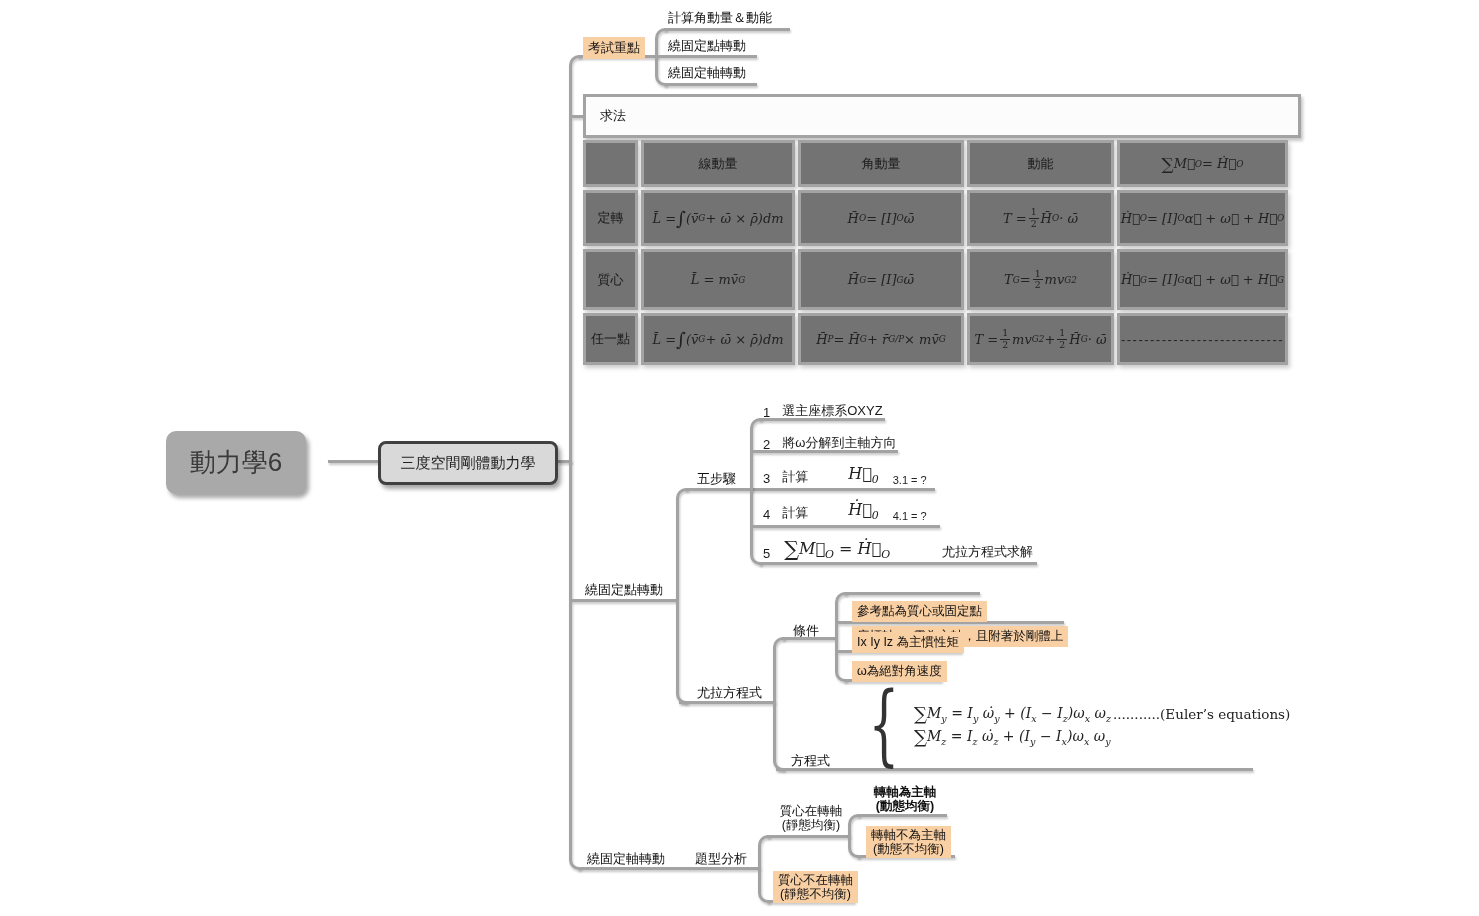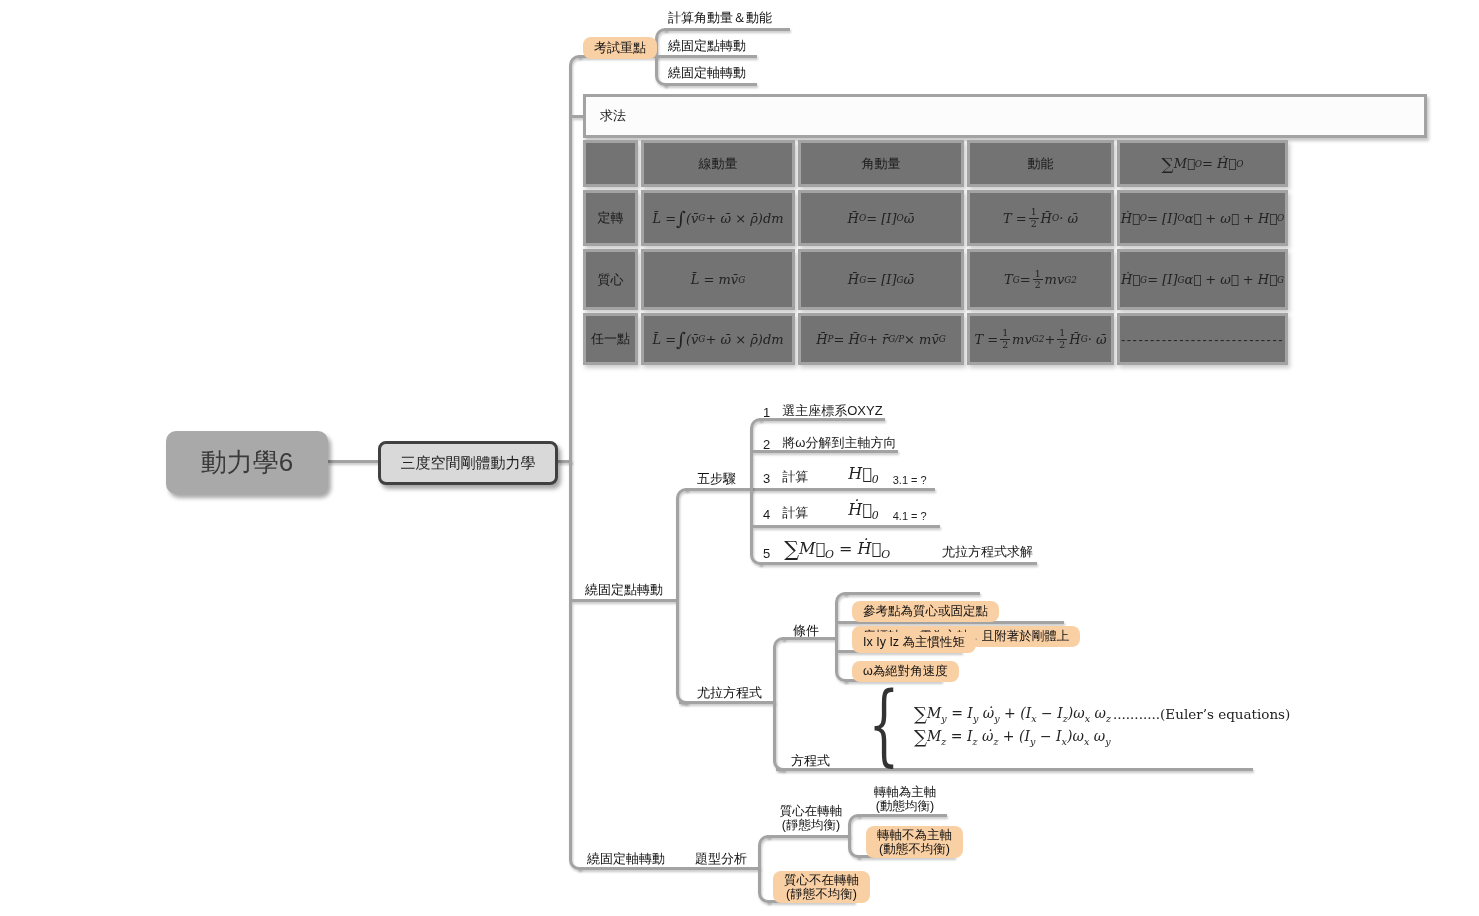--- a/index.html
+++ b/index.html
@@ -6,33 +6,33 @@
   body{font-family:"Liberation Sans","DejaVu Sans",sans-serif;color:#1a1a1a;}
   #canvas{position:relative;width:1479px;height:916px;background:#fff;overflow:hidden;}
 
   
   .hl{position:absolute;height:3px;background:#a3a3a3;filter:drop-shadow(1px 2px 1px rgba(0,0,0,0.22));}
   .bracket{position:absolute;border-left:3px solid #a3a3a3;border-top:3px solid #a3a3a3;border-bottom:3px solid #a3a3a3;
            border-top-left-radius:10px;border-bottom-left-radius:10px;box-sizing:border-box;
            filter:drop-shadow(1px 2px 1px rgba(0,0,0,0.22));}
 
   
-  .root-box{position:absolute;left:166px;top:431px;width:162px;height:63px;background:#a9a9a9;border-radius:10px;
+  .root-box{position:absolute;left:166px;top:431px;width:140px;height:63px;background:#a9a9a9;border-radius:10px;
             display:flex;align-items:center;justify-content:center;font-size:26px;color:#3a3a3a;
             box-shadow:3px 4px 4px rgba(0,0,0,0.35);}
   .topic-box{position:absolute;left:378px;top:441px;width:180px;height:44px;background:#d9d9d9;border:3px solid #404040;
              border-radius:8px;box-sizing:border-box;display:flex;align-items:center;justify-content:center;
              font-size:15px;color:#222;box-shadow:3px 4px 4px rgba(0,0,0,0.35);}
   .txt{position:absolute;font-size:13px;white-space:nowrap;color:#111;}
   .hi{background:#f9cfa4;}
-  .pad{padding:2px 11px;border-radius:8px;}
+  .pad{padding:2px 5px;}
   .two{text-align:center;line-height:14px;font-size:12.5px;}
 
   
-  .qiufa-box{position:absolute;left:583px;top:94px;width:844px;height:44px;border:3px solid #a3a3a3;background:#fcfcfc;
+  .qiufa-box{position:absolute;left:583px;top:94px;width:718px;height:44px;border:3px solid #a3a3a3;background:#fcfcfc;
              box-sizing:border-box;display:flex;align-items:center;box-shadow:2px 3px 3px rgba(0,0,0,0.22);}
   .qiufa-box .lbl{margin-left:14px;font-size:13px;}
   #method-table{position:absolute;left:583px;top:140px;display:grid;
                 grid-template-columns:55px 154px 166px 147px 171px;
                 grid-template-rows:47px 56px 61px 52px;gap:3px;filter:drop-shadow(2px 3px 2px rgba(0,0,0,0.2));}
   #method-table .cell{border:3px solid #a3a3a3;background:#737373;box-sizing:border-box;display:flex;
                       align-items:center;justify-content:center;font-size:13px;white-space:nowrap;overflow:hidden;}
 
   
   .math{font-family:"DejaVu Serif","Liberation Serif",serif;font-style:italic;color:#222;font-size:13.5px;white-space:nowrap;}
@@ -211,21 +211,21 @@
     </div>
   </div>
 
   <div class="txt" style="left:587px;top:850px;">繞固定軸轉動</div>
   <div class="txt" style="left:695px;top:850px;">題型分析</div>
 
   <div class="txt two" style="left:773px;top:804px;width:76px;">
     <div>質心在轉軸</div>
     <div>(靜態均衡)</div>
   </div>
-  <div class="txt two" style="left:868px;top:785px;width:74px;">
+  <div class="txt two" style="left:868px;top:785px;width:74px;font-weight:bold;">
     <div>轉軸為主軸</div>
     <div>(動態均衡)</div>
   </div>
   <div class="txt two hi pad" style="left:866px;top:826px;">
     <div>轉軸不為主軸</div>
     <div>(動態不均衡)</div>
   </div>
   <div class="txt two hi pad" style="left:773px;top:871px;">
     <div>質心不在轉軸</div>
     <div>(靜態不均衡)</div>

